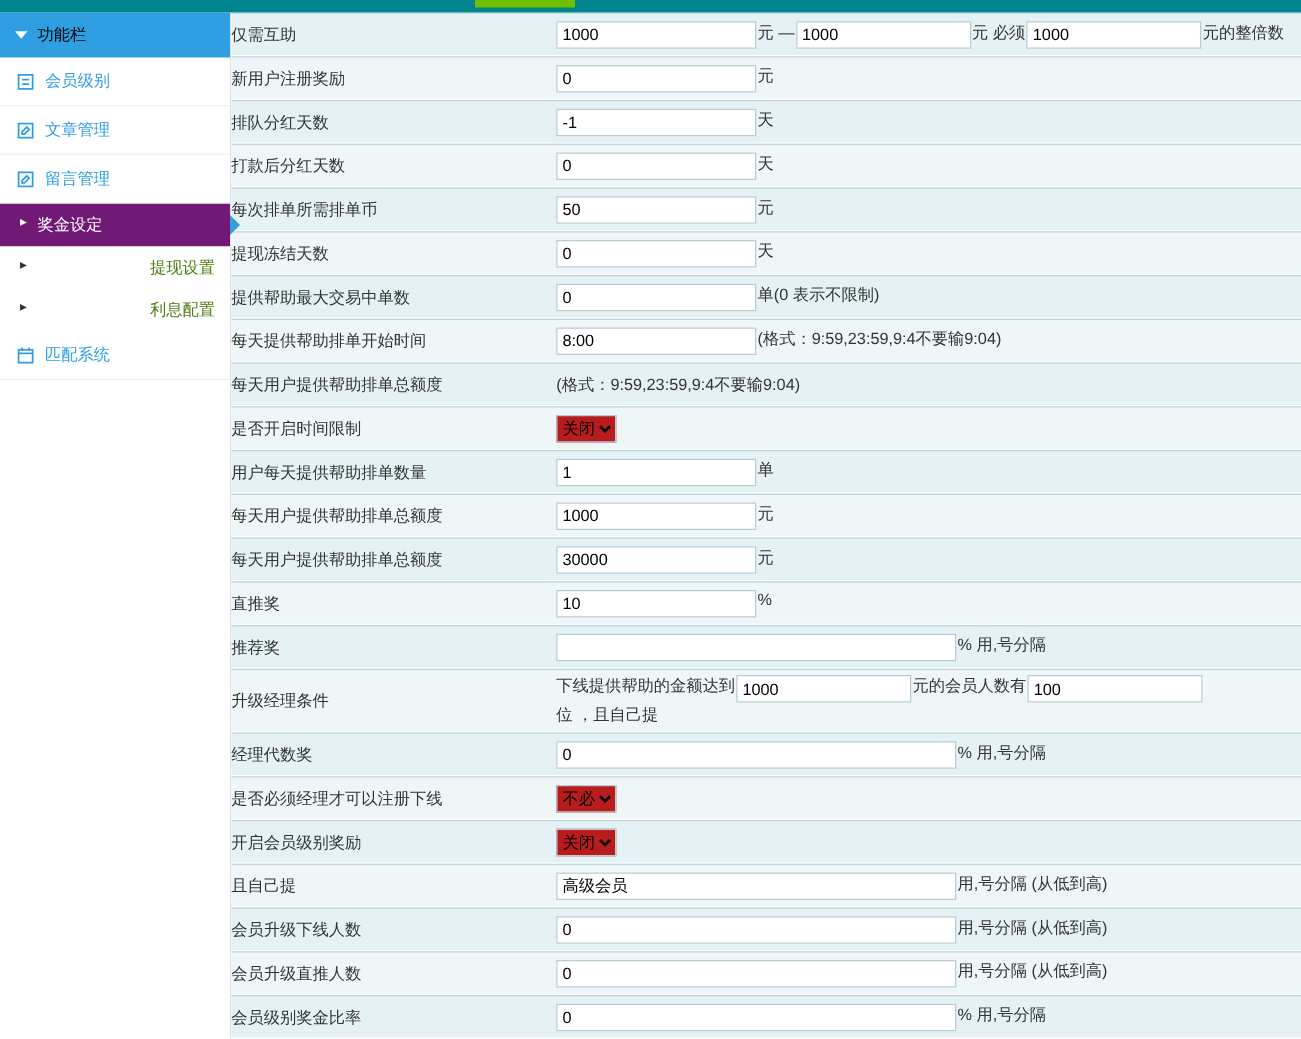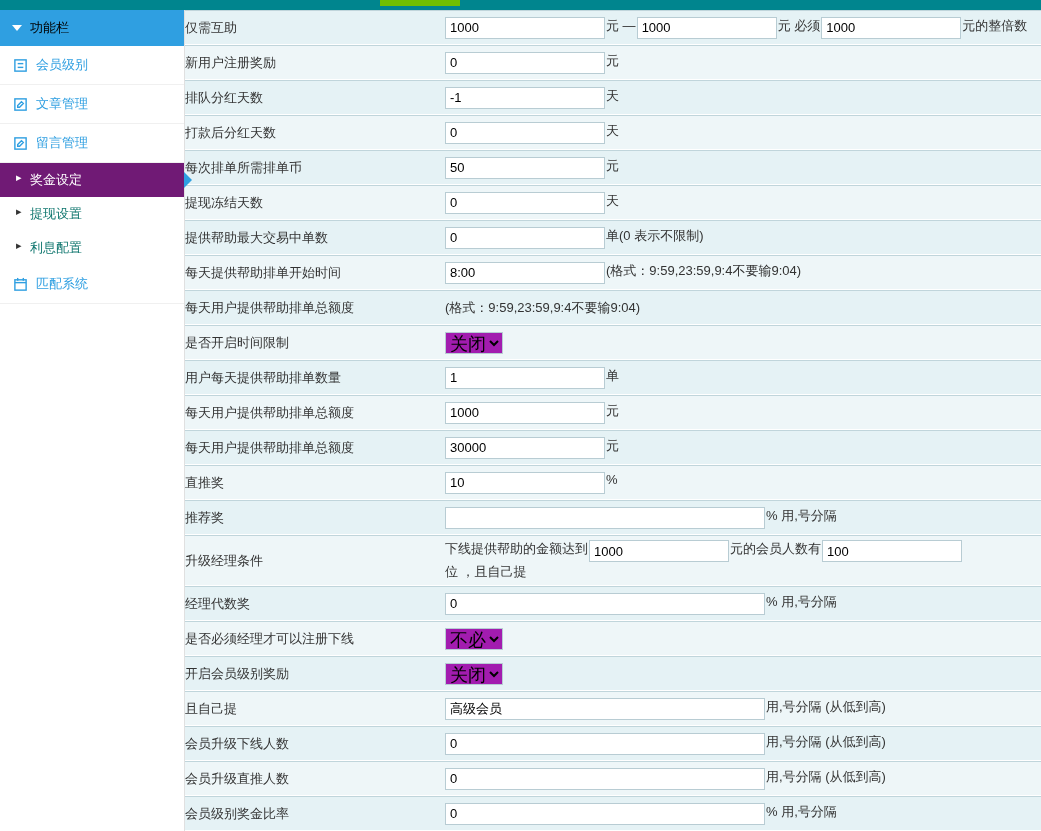--- a/index.html
+++ b/index.html
@@ -12,30 +12,30 @@
 
 .sidebar { width: 185px; background: #fff; border-right: 1px solid #e0e0e0; flex-shrink: 0; }
 .sidebar-header { background: #2f9fe1; color: #000000; padding: 9px 12px; display: flex; align-items: center; gap: 8px; font-size: 13px; }
 .sidebar-header .arrow { display: inline-block; width: 0; height: 0; border-left: 5px solid transparent; border-right: 5px solid transparent; border-top: 6px solid #fff; }
 .menu-item { display: flex; align-items: center; gap: 8px; padding: 10px 12px; color: #2f9fe1; cursor: pointer; border-bottom: 1px solid #f0f0f0; }
 .menu-icon { width: 16px; height: 16px; display: inline-flex; align-items: center; justify-content: center; }
 .menu-icon svg { width: 15px; height: 15px; }
 .submenu-active { background: #701a75; color: #fff; padding: 8px 12px 8px 30px; position: relative; }
 .submenu-active::before { content: "▸"; position: absolute; left: 16px; color: #fff; font-size: 11px; }
 .submenu-active::after { content: ""; position: absolute; right: -8px; top: 50%; margin-top: -8px; border-top: 8px solid transparent; border-bottom: 8px solid transparent; border-left: 8px solid #2f9fe1; }
-.submenu { padding: 8px 12px 8px 30px; color: #0f766e; cursor: pointer; position: relative; }
+.submenu { padding: 8px 12px 8px 30px; color: #4d7c0f; cursor: pointer; position: relative; text-align: right; }
 .submenu::before { content: "▸"; position: absolute; left: 16px; color: #333; font-size: 11px; }
 
 .main { flex: 1; overflow-x: hidden; }
 .form-row { display: flex; align-items: center; border-top: 1px solid #c0d5db; border-bottom: 1px solid #fff; background: #e5f2f5; min-height: 35px; padding: 4px 0; }
 .form-row:nth-child(even) { background: #eef6f8; }
 .form-label { width: 260px; font-size: 13px; flex-shrink: 0; }
 .form-content { display: flex; align-items: flex-start; gap: 1px; flex-wrap: wrap; font-size: 13px; }
 .form-content input[type="text"] { height: 22px; border: 1px solid #b8ccd3; padding: 0 4px; font-size: 13px; background: #fff; }
-.form-content select { height: 22px; border: 1px solid #b8ccd3; font-size: 18px; background: #a21caf; }
+.form-content select { height: 22px; border: 1px solid #b8ccd3; font-size: 13px; background: #b91c1c; }
 .w-small { width: 160px; }
 .w-med { width: 140px; }
 .w-wide { width: 320px; }
 .suffix { white-space: nowrap; }
 </style>
 </head>
 <body>
 
 <div class="top-bar">
   <div class="top-accent"></div>

